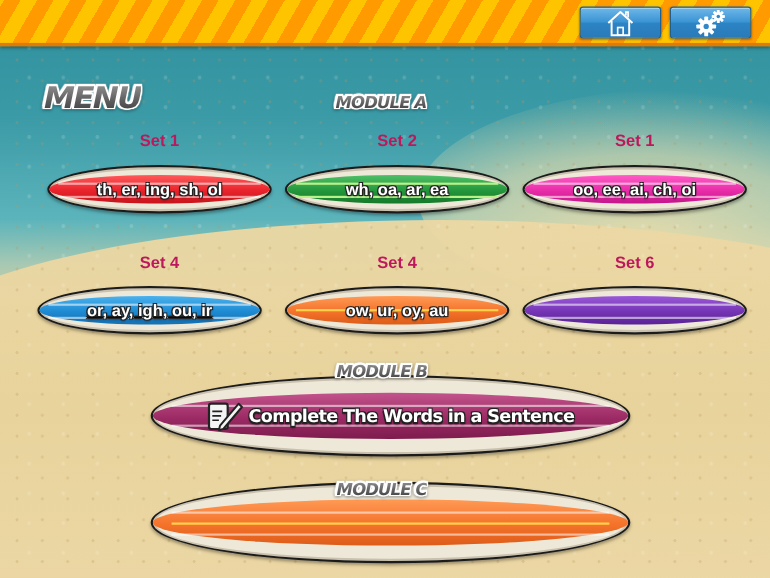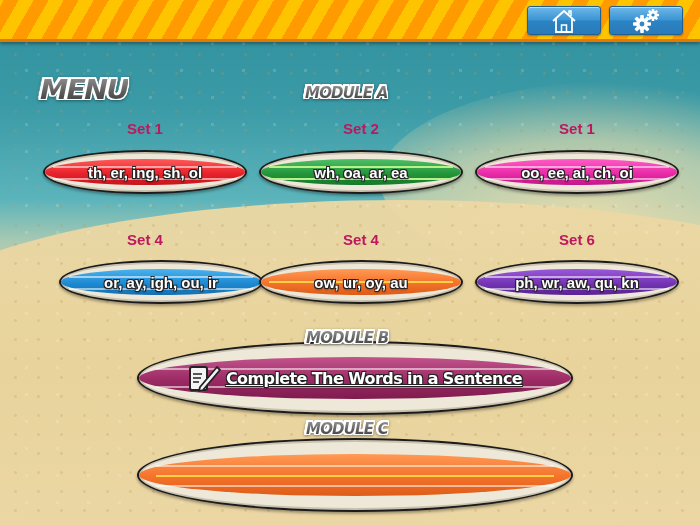--- a/index.html
+++ b/index.html
@@ -77,21 +77,21 @@
     -webkit-text-fill-color: transparent;
     -webkit-text-stroke: 0px;
     filter: drop-shadow(0 0 0 #fff) drop-shadow(1.5px 0 0 #fff) drop-shadow(-1.5px 0 0 #fff) drop-shadow(0 1.5px 0 #fff) drop-shadow(0 -1.5px 0 #fff) drop-shadow(0 1.5px 1.5px rgba(0,0,0,0.4));
     letter-spacing: -0.5px;
     white-space: nowrap;
   }
   .menu-title { left: 42px; top: 74px; font-size: 27px; letter-spacing: -1.5px; transform: scaleX(1.05); }
   .module-label { font-size: 15px; text-transform: uppercase; letter-spacing: -0.8px; }
   .mod-a { left: 305px; top: 84px; }
   .mod-b { left: 306px; top: 329px; }
-  .mod-c { left: 306px; top: 420px; }
+  .mod-c { left: 306px; top: 436px; }
 
   .set-label {
     position: absolute;
     font-family: "Liberation Sans", sans-serif;
     font-weight: bold;
     font-size: 15px;
     color: #be185d;
     width: 200px; text-align: center;
   }
 
@@ -122,21 +122,21 @@
     font-family: "Liberation Sans", sans-serif;
     font-weight: bold;
     font-size: 15px;
     text-shadow: 1px 1px 0 #222, -1px -1px 0 #222, 1px -1px 0 #222, -1px 1px 0 #222, 0 2px 2px rgba(0,0,0,0.4);
     white-space: nowrap;
     display: flex; align-items: center; gap: 4px;
   }
   .small { width: 204px; height: 44px; align-items: center; }
   .big { width: 436px; height: 74px; }
   .big .band { top: 20%; bottom: 20%; }
-  .big .label { font-size: 16px; font-family: "DejaVu Sans", sans-serif; letter-spacing: -0.6px; text-decoration: underline; }
+  .big .label { font-size: 16px; font-family: "DejaVu Sans", sans-serif; letter-spacing: -0.6px; }
   .big .label svg { flex: 0 0 auto; }
 
   .c-red    { background: linear-gradient(180deg, #ff5a5a 0%, #e8232b 55%, #c8141c 100%); }
   .c-green  { background: linear-gradient(180deg, #4fc067 0%, #24963b 55%, #157a2a 100%); }
   .c-pink   { background: linear-gradient(180deg, #ff5cc6 0%, #e92ca8 55%, #c4168a 100%); }
   .c-blue   { background: linear-gradient(180deg, #4cb2ee 0%, #1d8ad2 55%, #1670b4 100%); }
   .c-orange { background: linear-gradient(180deg, #ff9a55 0%, #f4722a 55%, #dd5c18 100%); }
   .c-purple { background: linear-gradient(180deg, #9a5ad8 0%, #7434b4 55%, #5a2396 100%); }
   .c-plum   { background: linear-gradient(180deg, #c2548c 0%, #9c2a64 55%, #7e1c4e 100%); }
 
@@ -208,36 +208,35 @@
   <div class="stripe s-lime" style="top:64%;"></div>
   <div class="label">wh, oa, ar, ea</div>
 </div>
 <div class="board small" style="left:475px; top:150px;">
   <div class="band c-pink"></div>
   <div class="stripe s-light" style="top:34%;"></div>
   <div class="stripe s-light" style="top:64%;"></div>
   <div class="label">oo, ee, ai, ch, oi</div>
 </div>
 
-<div class="board small" style="left:59px; top:260px;">
+<div class="board small" style="left:34px; top:260px;text-decoration:underline;">
   <div class="band c-blue"></div>
   <div class="stripe s-light" style="top:34%;"></div>
   <div class="stripe s-light" style="top:64%;"></div>
   <div class="label">or, ay, igh, ou, ir</div>
 </div>
 <div class="board small" style="left:259px; top:260px;">
   <div class="band c-orange"></div>
   <div class="stripe s-yellow" style="top:48%;"></div>
   <div class="label">ow, ur, oy, au</div>
 </div>
 <div class="board small" style="left:475px; top:260px;">
   <div class="band c-purple"></div>
   <div class="stripe s-light" style="top:34%;"></div>
   <div class="stripe s-light" style="top:64%;"></div>
-  <div class="label">ph, wr, aw, qu, kn</div>
 </div>
 
 <div class="board big" style="left:137px; top:341px;">
   <div class="band c-plum"></div>
   <div class="stripe s-light" style="top:36%;"></div>
   <div class="stripe s-light" style="top:62%;"></div>
   <div class="label">
     <svg width="34" height="30" viewBox="0 0 34 30">
       <rect x="2" y="4" width="17" height="23" rx="2" fill="#f4f4f4" stroke="#222" stroke-width="2"></rect>
       <line x1="5" y1="11" x2="14" y2="11" stroke="#222" stroke-width="1.5"></line>

